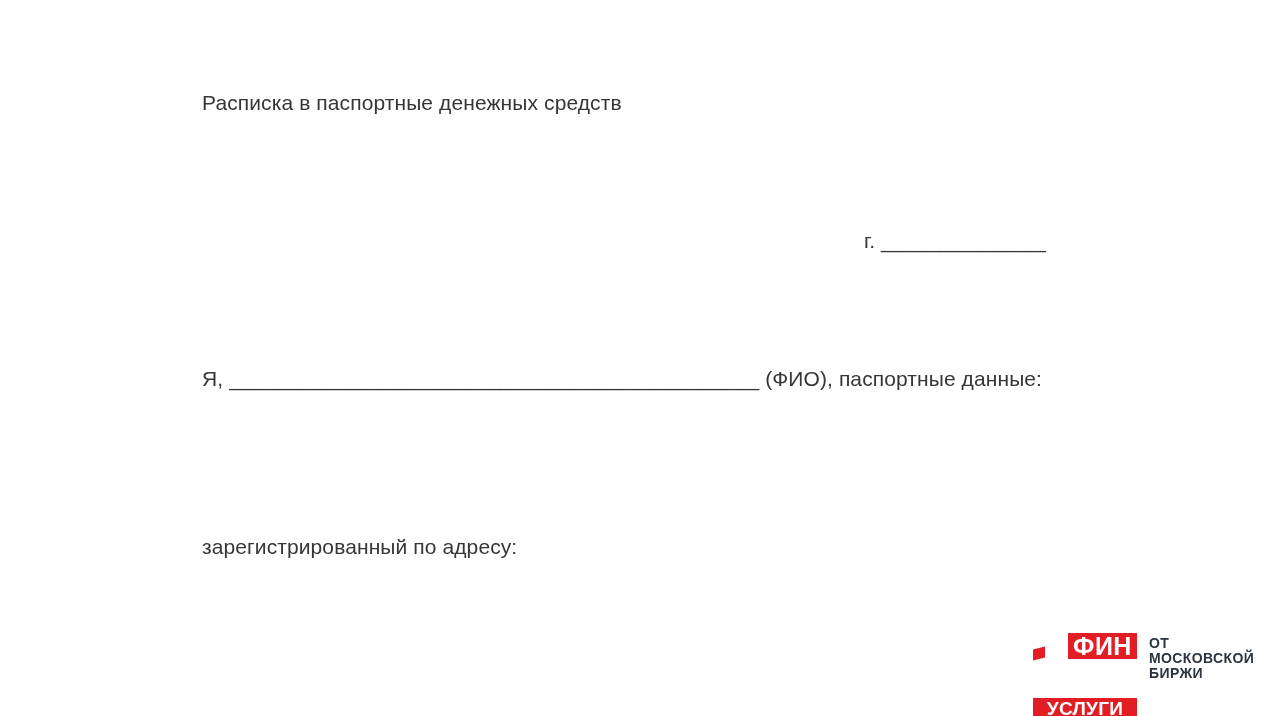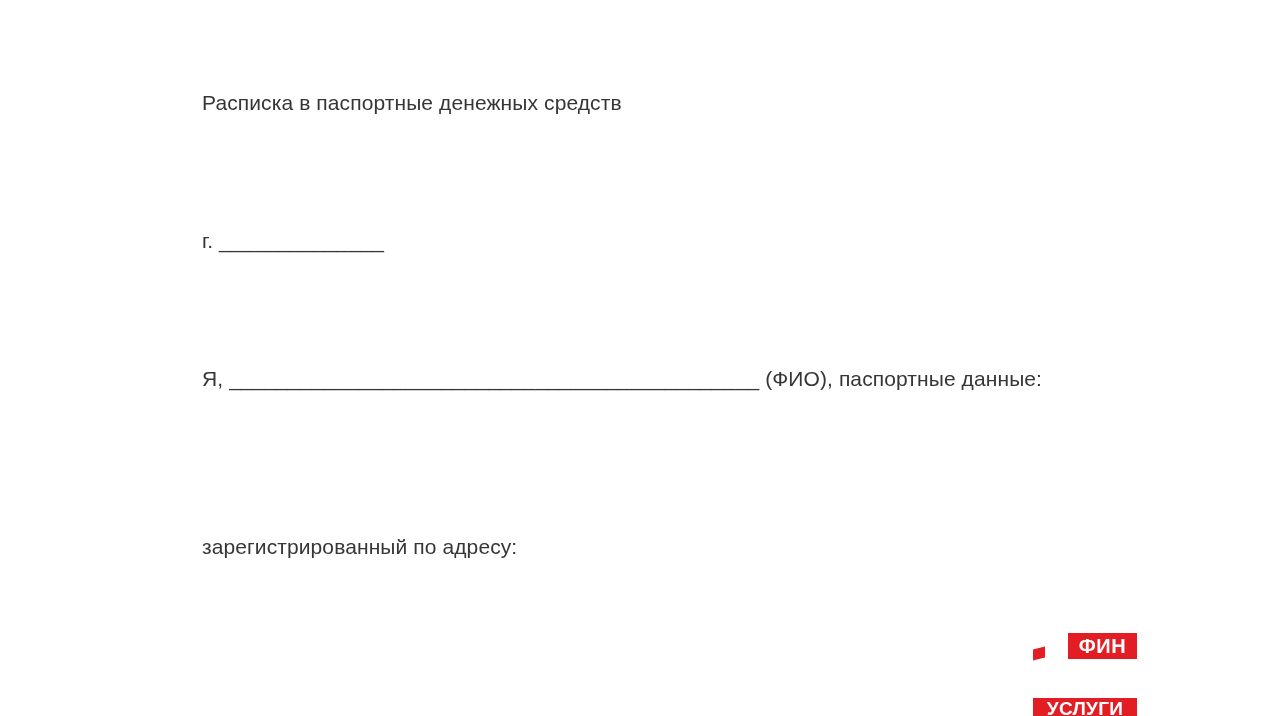--- a/index.html
+++ b/index.html
@@ -26,21 +26,21 @@
     white-space: pre-wrap;
   }
   .line {
     margin: 0;
   }
   .pb {
     margin-bottom: 18px;
   }
   .row {
     display: flex;
-    justify-content: flex-start;
+    justify-content: flex-end;
     padding-right: 22px;
   }
   
   .logo {
     position: absolute;
     left: 1033px;
     top: 633px;
     display: flex;
     align-items: flex-start;
     gap: 12px;
@@ -62,21 +62,21 @@
     position: absolute;
     left: 35px;
     top: 0;
     width: 69px;
     height: 26px;
     display: flex;
     align-items: center;
     justify-content: center;
     color: #ffffff;
     font-weight: bold;
-    font-size: 20px;
+    font-size: 25px;
     letter-spacing: 0.5px;
   }
   .logo-uslugi {
     position: absolute;
     left: 0;
     top: 26px;
     width: 104px;
     height: 22px;
     display: flex;
     align-items: center;
@@ -128,13 +128,18 @@
 
   
 </div>
 
 <div class="logo">
   <div class="logo-shape">
     <div class="logo-tab" style="background: rgb(226, 30, 36);"></div>
     <div class="logo-fin" style="background: rgb(226, 30, 36);">ФИН</div>
     <div class="logo-uslugi" style="background: rgb(226, 30, 36);">УСЛУГИ</div>
   </div>
+  <div class="logo-tagline" style="color: rgb(43, 52, 64);">
+    <div>ОТ</div>
+    <div>МОСКОВСКОЙ</div>
+    <div>БИРЖИ</div>
+  </div>
 </div>
 
 </body></html>

